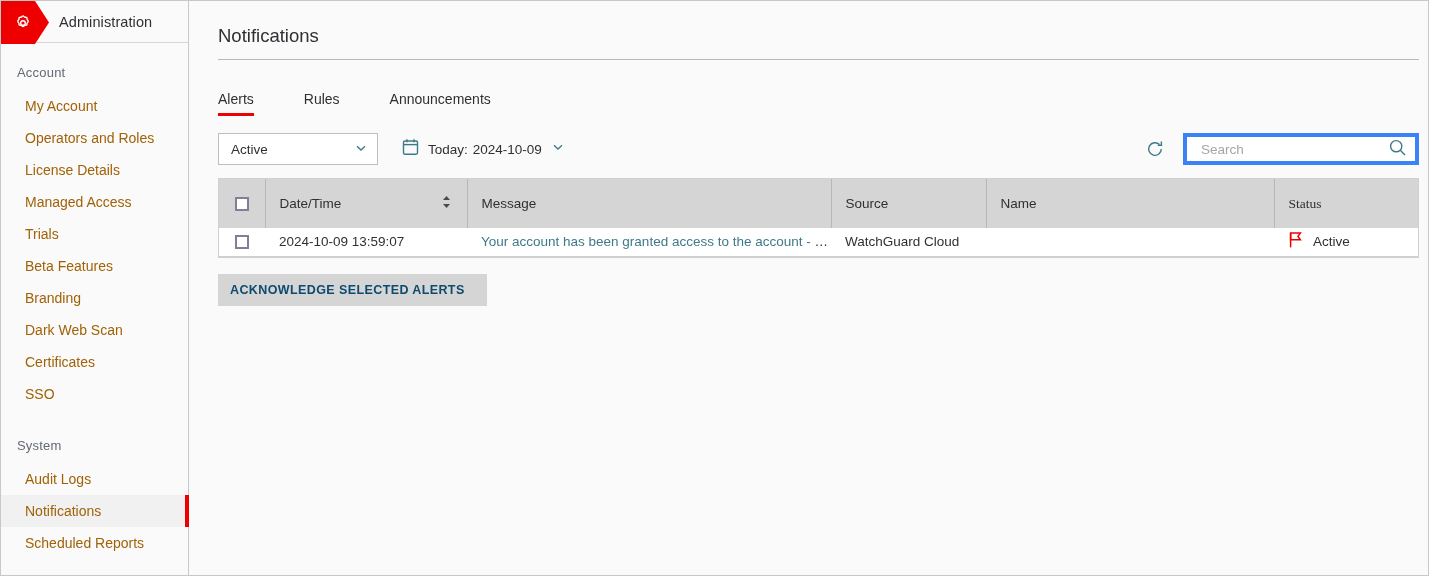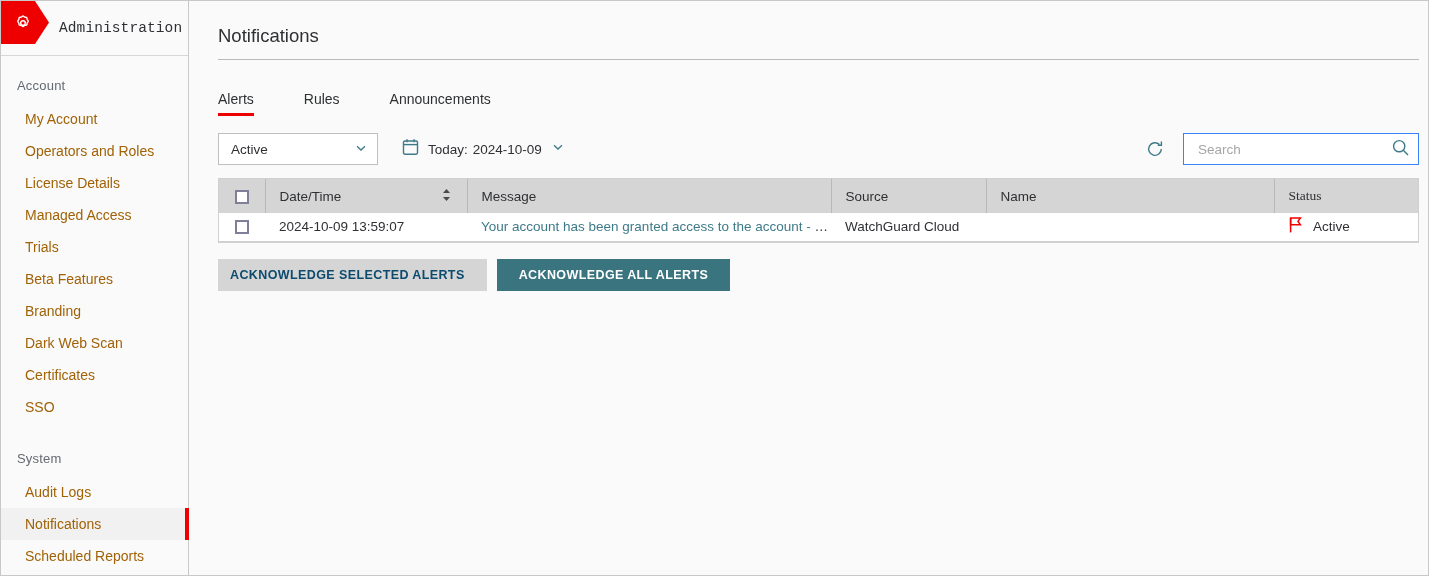--- a/index.html
+++ b/index.html
@@ -21,27 +21,26 @@
   
   .sidebar {
     width: 188px;
     flex: 0 0 188px;
     background: #fafafa;
     border-right: 1px solid #c9c9c9;
     position: relative;
     height: 100%;
   }
   .brand-bar {
-    height: 55px;
+    height: 42px;
     position: relative;
     border-bottom: 1px solid #d6d6d6;
     display: flex;
     align-items: center;
     background: #fafafa;
-    font-family: Liberation Mono, monospace;
   }
   .brand-flag {
     position: absolute;
     left: 0; top: 0;
     width: 48px; height: 43px;
     background: #ee0000;
     clip-path: polygon(0 0, 34px 0, 48px 50%, 34px 100%, 0 100%);
     display: flex; align-items: center; justify-content: center;
   }
   .brand-flag svg { display: block; margin-left: -5px; }
@@ -153,21 +152,21 @@
   .datefilter .dval { font-size: 13.5px; color: #2f3033; margin-right: 9px; }
   .spacer { flex: 1 1 auto; }
   .refresh-btn {
     width: 28px; height: 28px;
     display: flex; align-items: center; justify-content: center;
     cursor: pointer;
     margin-right: 14px;
   }
   .searchbox {
     width: 236px; height: 32px;
-    border: 1px solid #3b82f6;
+    border: 4px solid #3b82f6;
     background: #ffffff;
     display: flex; align-items: center;
     padding: 0 8px 0 12px;
   }
   .searchbox input {
     flex: 1 1 auto;
     border: none; outline: none;
     font-size: 13.5px;
     font-family: "Liberation Sans", sans-serif;
     color: #2f3033;
@@ -182,21 +181,21 @@
     border: 1px solid #d0d0d0;
     background: #ffffff;
   }
   table.alerts {
     width: 100%;
     border-collapse: collapse;
     table-layout: fixed;
   }
   table.alerts thead th {
     background: #d5d5d5;
-    height: 34px;
+    height: 49px;
     font-weight: normal;
     font-size: 13.5px;
     color: #2f3033;
     text-align: left;
     padding: 0 0 0 14px;
     border-right: 1px solid #b8b8b8;
     vertical-align: middle;
   }
   table.alerts thead th:last-child { border-right: none; font-family: Liberation Serif, serif; }
   table.alerts thead th.cb-col { padding-left: 0; text-align: center; width: 46px; }
@@ -404,17 +403,16 @@
                 <span>Active</span>
               </div>
             </td>
           </tr>
         </tbody>
       </table>
     </div>
 
     <div class="btnrow">
       <button class="btn disabled">ACKNOWLEDGE SELECTED ALERTS</button>
-      <button class="btn primary">ACKNOWLEDGE ALL ALERTS</button>
     </div>
 
   </section>
 </div>
 
 </body></html>

